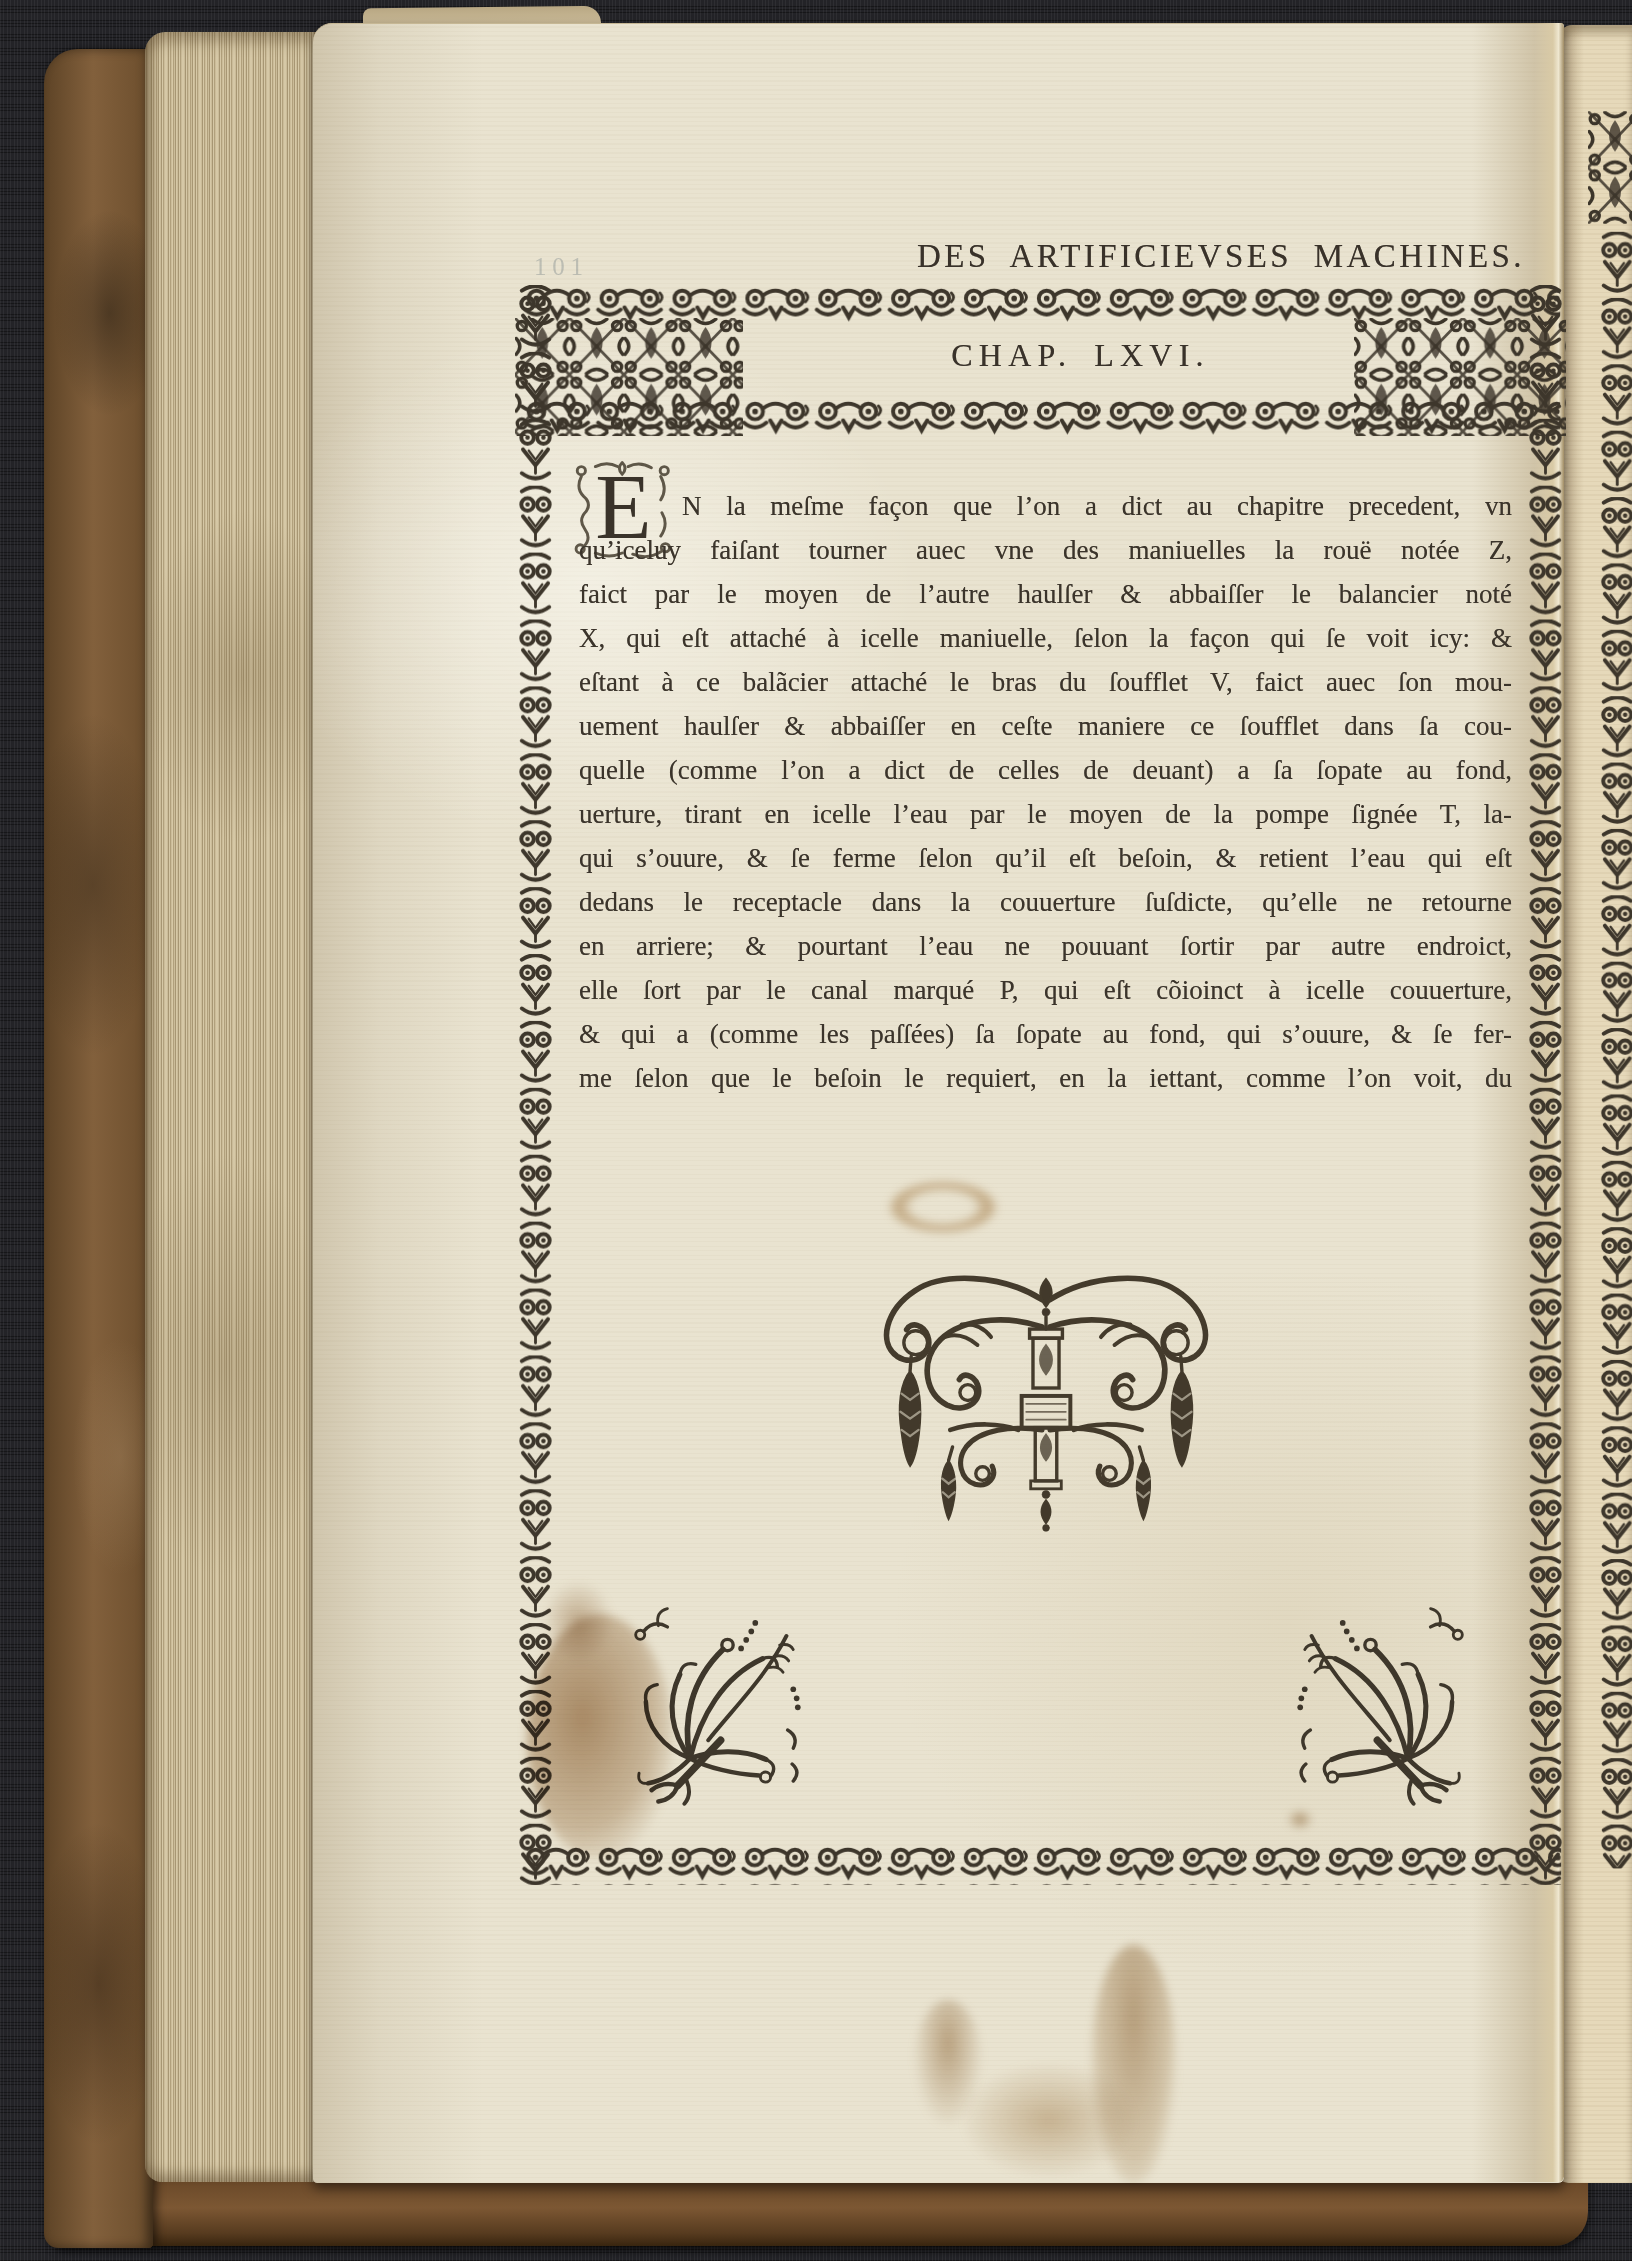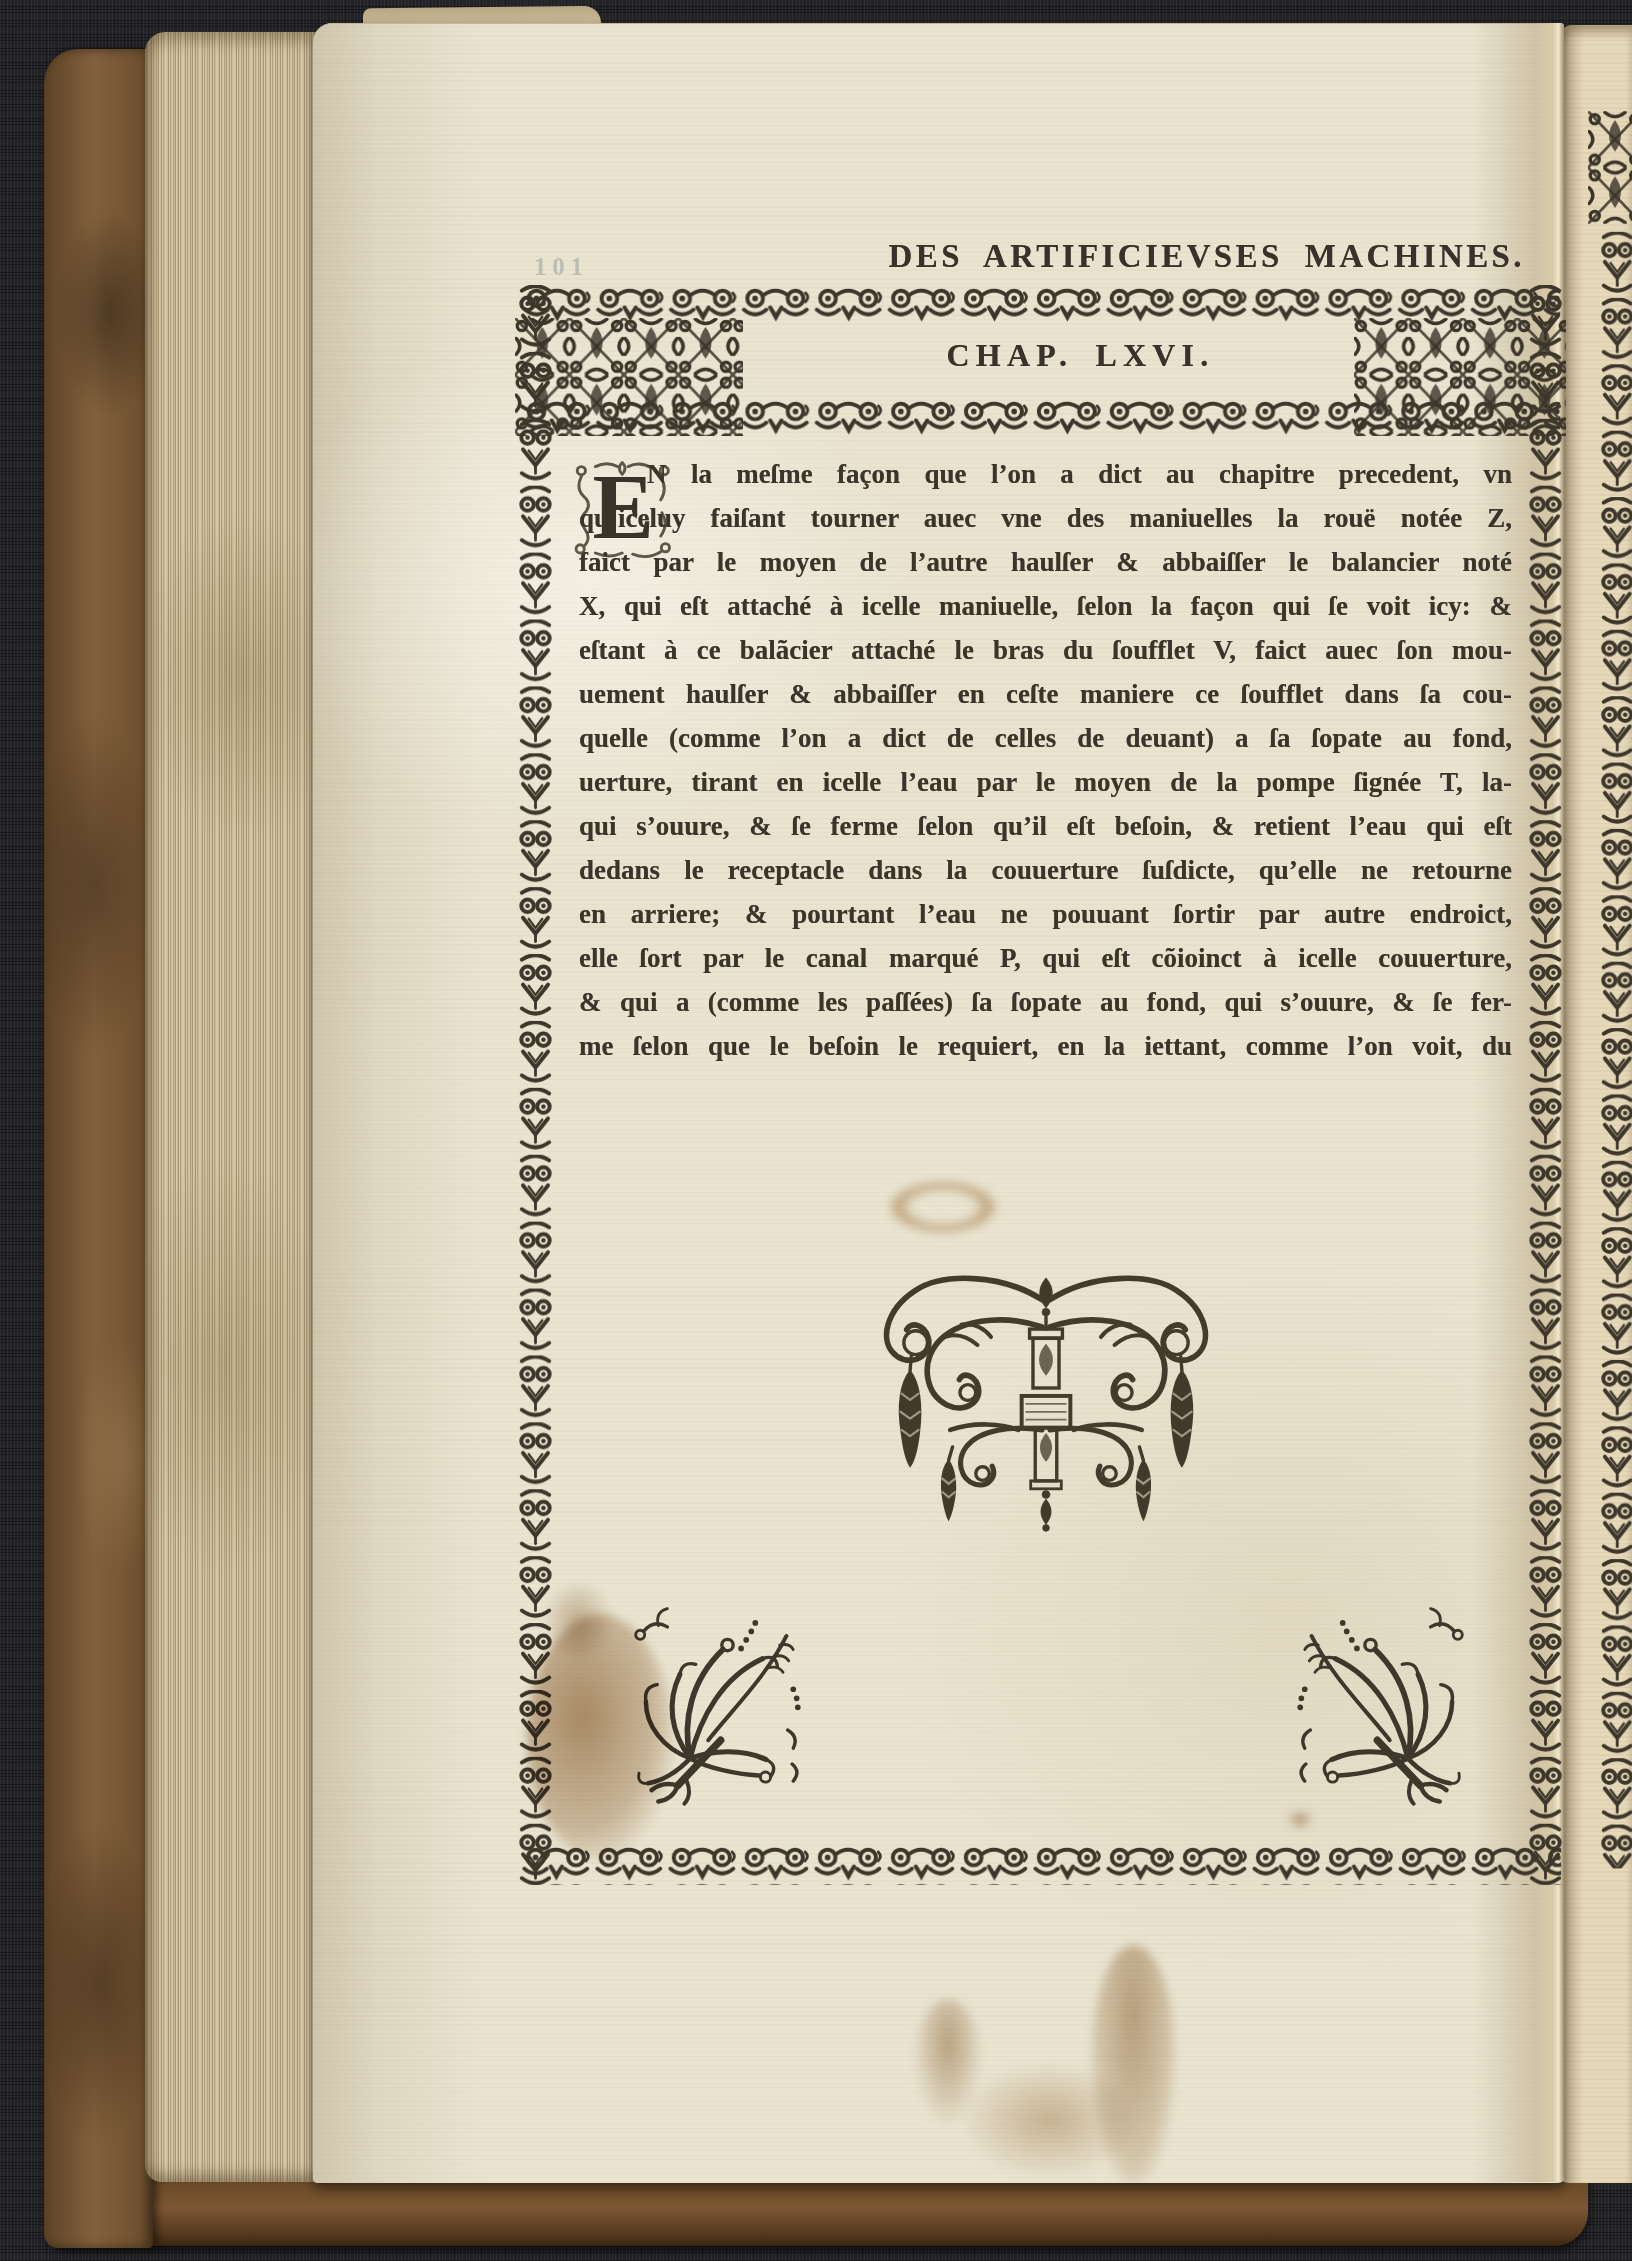--- a/index.html
+++ b/index.html
@@ -2,21 +2,21 @@
 <html style="font-size:9px"><head>
 <meta charset="utf-8">
 <style>
   html,body{margin:0;padding:0;}
   body{
     width:1633px;height:2261px;
     font-family:"Liberation Serif","DejaVu Serif",serif;
     background:#1f1f23;
     overflow:hidden;
   }
-  #canvas{position:relative;width:1633px;height:2261px;overflow:hidden;font-weight:bold;}
+  #canvas{position:relative;width:1633px;height:2261px;overflow:hidden;}
   .abs{position:absolute;}
 
   
   .bg{
     left:0;top:0;width:1633px;height:2261px;
     background-color:#232327;
     background-image:
       repeating-linear-gradient(90deg, rgba(255,255,255,.05) 0 1.1px, rgba(0,0,0,0) 1.1px 3.4px),
       repeating-linear-gradient(0deg, rgba(0,0,0,.38) 0 0.6px, rgba(0,0,0,0) 0.6px 2.8px);
   }
@@ -119,21 +119,21 @@
   .body-text{
     left:579px;top:452px;width:933px;height:714px;
     font-size:27px;line-height:44px;color:#3b342b;
     text-shadow:0 0 0.6px rgba(59,52,43,.55);
     word-spacing:.06em;
   }
   .body-text .ln{
     text-align:justify;text-align-last:justify;
     height:44px;white-space:nowrap;
   }
-  .body-text .ln.indent{padding-left:68px;}
+  .body-text .ln.indent{padding-left:103px;margin-top:32px;}
 
   
   .stain{mix-blend-mode:multiply;filter:blur(4px);border-radius:50%;}
   .stain-a{left:527px;top:1615px;width:146px;height:244px;
     background:radial-gradient(ellipse at 38% 42%, rgba(141,94,44,.62), rgba(150,105,55,.34) 55%, rgba(0,0,0,0) 78%);}
   .stain-a2{left:544px;top:1582px;width:68px;height:79px;
     background:radial-gradient(ellipse, rgba(141,94,44,.4), rgba(0,0,0,0) 75%);}
   .stain-ring{left:889px;top:1181px;width:108px;height:52px;
     background:radial-gradient(ellipse, rgba(0,0,0,0) 40%, rgba(168,120,58,.5) 58%, rgba(0,0,0,0) 76%);}
   .stain-b{left:914px;top:2000px;width:68px;height:125px;

